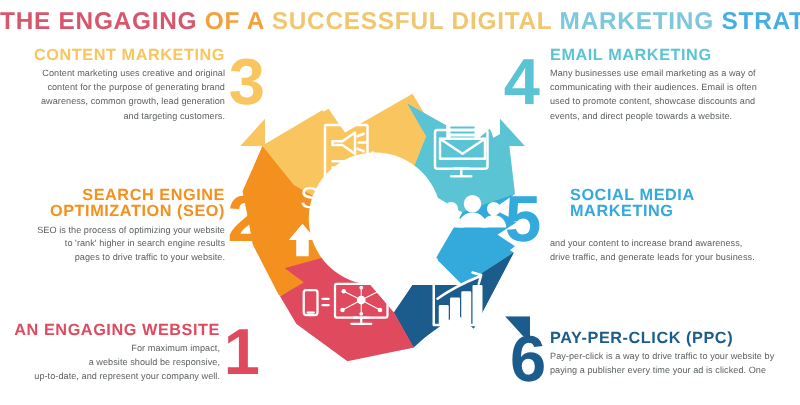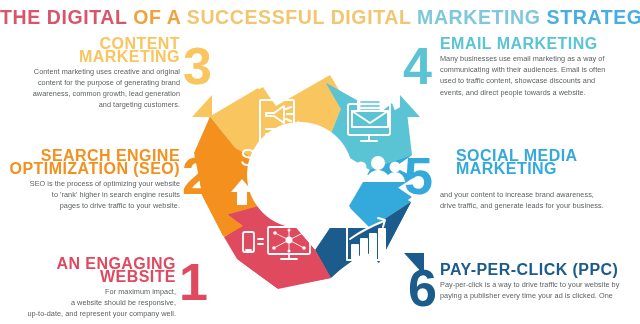--- a/index.html
+++ b/index.html
@@ -19,21 +19,21 @@
     font-size:19.5px;
     font-weight:bold;
     letter-spacing:0.6px;
     white-space:nowrap;
   }
   #title span{ display:inline; }
 
   
   .block{ position:absolute; }
   .block h3{
-    font-size:16px;
+    font-size:13px;
     font-weight:bold;
     letter-spacing:0.45px;
     line-height:12.5px;
     margin-bottom:2.5px;
   }
   .block p{
     font-size:7.3px;
     line-height:11.2px;
     color:#5d6163;
     letter-spacing:0.04px;
@@ -62,21 +62,21 @@
 
   
   .accent{ position:absolute; }
 </style>
 </head>
 <body style="background: rgb(255, 255, 255);">
 
 <div id="canvas">
 
   <div id="title">
-    <span style="color: rgb(216, 86, 107);">THE DIGITAL</span>
+    <span style="color: rgb(216, 86, 107);">THE ENGAGING</span>
     <span style="color: rgb(240, 162, 60);">OF A</span>
     <span style="color: rgb(240, 199, 112);">SUCCESSFUL DIGITAL</span>
     <span style="color: rgb(127, 200, 220);">MARKETING</span>
     <span style="color: rgb(70, 174, 224);">STRATEGY</span>
   </div>
 
   <div id="wheel">
     <svg width="240" height="260" viewBox="0 0 240 260">
       <defs>
         <clipPath id="hubclip">
@@ -193,21 +193,21 @@
 
   <div class="bignum" style="left: 403px; top: 40px; color: rgb(90, 196, 212);">4</div>
   <svg class="accent" style="left:400px; top:95px;" width="26" height="22">
     <path d="M0 0 L0 22 L20 22 Z" fill="#5AC4D4"></path>
   </svg>
   <div class="block left-align" style="left:440px; top:38px; width:196px;">
     <h3 style="color: rgb(90, 196, 212);">EMAIL MARKETING</h3>
     <p>
       <span>Many businesses use email marketing as a way of</span><br>
       <span>communicating with their audiences. Email is often</span><br>
-      <span>used to traffic content, showcase discounts and</span><br>
+      <span>used to promote content, showcase discounts and</span><br>
       <span>events, and direct people towards a website.</span>
     </p>
   </div>
 
   <div class="block right-align" style="left:4px; top:150px; width:176px;">
     <h3 style="color: rgb(244, 144, 30);">
       <span>SEARCH ENGINE</span><br>
       <span>OPTIMIZATION (SEO)</span>
     </h3>
     <p>

